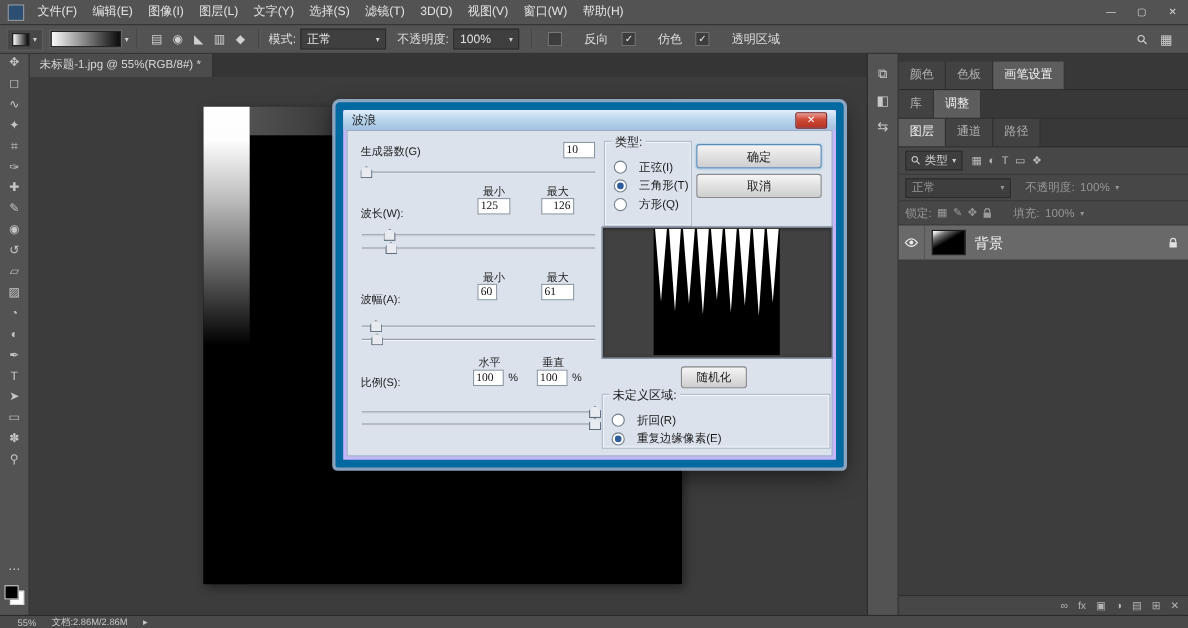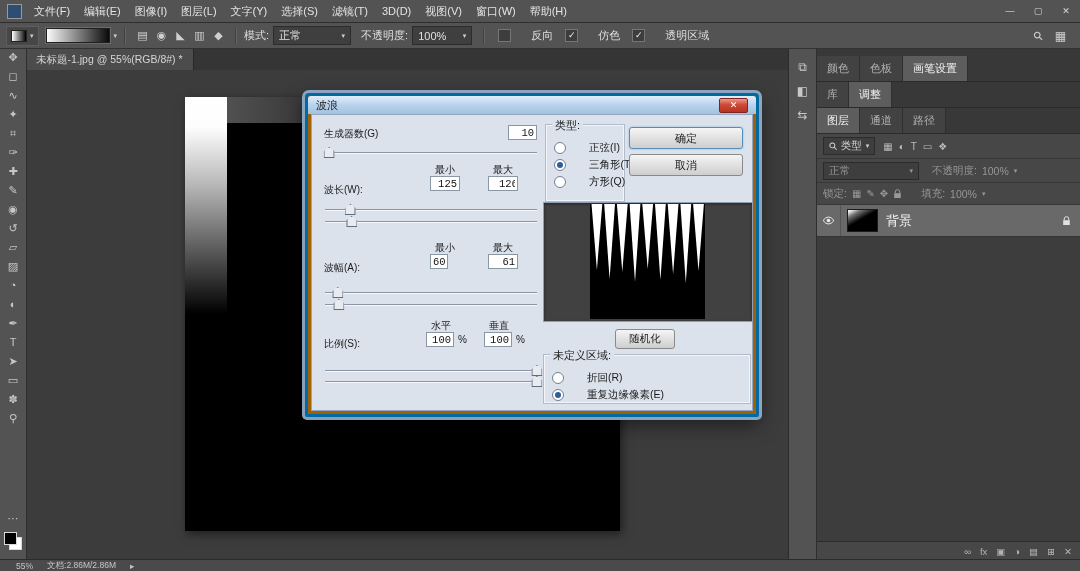--- a/index.html
+++ b/index.html
@@ -73,38 +73,38 @@
   .layer-name{margin-left:8px;font-size:13px;color:#f2f2f2}
   .layer-lock{margin-left:auto;margin-right:9px;color:#e2e2e2;display:inline-flex}
   .layers-empty{flex:1;background:#3d3d3d}
   .lp-footer{height:18px;background:#474747;border-top:1px solid #2d2d2d;display:flex;align-items:center;justify-content:flex-end;gap:9px;padding-right:8px}
   .lp-footer span{font-size:9.5px;color:#b4b4b4}
 
   
   .statusbar{position:absolute;left:0;right:0;bottom:0;height:11px;background:#4a4a4a;border-top:1px solid #2b2b2b;display:flex;align-items:center;font-size:8.5px;color:#c6c6c6;padding-left:16px;gap:14px;z-index:30}
 
   
-  .dialog{position:absolute;z-index:50;background:#a16207;border:3px solid #0369a1;border-radius:4px 4px 2px 2px;
+  .dialog{position:absolute;z-index:50;background:#c4b5fd;border:7px solid #0369a1;border-radius:4px 4px 2px 2px;
       box-shadow:0 0 0 3px rgba(150,178,208,.9),0 7px 20px rgba(0,0,0,.55)}
   .dlg-title{height:18px;display:flex;align-items:center;padding:0 8px;font-size:11px;color:#1b1b1b;
       background:linear-gradient(180deg,#e1eefb,#b9d3ec 50%,#a2c2e0);border-radius:3px 3px 0 0}
   .dlg-close{margin-left:auto;width:27px;height:13px;border:1px solid #7e2222;border-radius:2px;
       background:linear-gradient(180deg,#e89a8e,#ce4836 45%,#b83222);color:#fff;font-size:9px;line-height:12px;text-align:center}
   .dlg-body{position:absolute;left:3px;right:3px;top:18px;bottom:3px;background:#dbe2ec;border:1px solid #93a8c0}
   .dlbl{position:absolute;font-size:10px;color:#1a1a1a;white-space:nowrap}
   .dlbl.small{width:30px;text-align:center}
-  .ebox{position:absolute;height:15px;background:#fff;border:1px solid #8a97a5;font-size:10.5px;text-align:right;
-      padding:0 2px;color:#111;box-sizing:border-box;font-family:Liberation Mono, monospace}
+  .ebox{position:absolute;height:15px;background:#fff;border:1px solid #8a97a5;font-size:10.5px;
+      padding:0 2px;color:#111;box-sizing:border-box;font-family:Liberation Serif, serif}
   .slider{position:absolute;height:11px}
   .slider::before{content:"";position:absolute;left:0;right:0;top:5px;height:1px;background:#8b95a1;border-bottom:1px solid #f6f8fb}
   .sl-thumb{position:absolute;top:0;width:9px;height:9px;background:#e8ebf0;border:1px solid #5f6d7c;
       clip-path:polygon(50% 0,100% 38%,100% 100%,0 100%,0 38%);transform:translateX(-50%)}
   .gbox{position:absolute;border:1px solid #b0bcca;box-shadow:inset 0 0 0 1px #f2f5f9;padding-top:13px;box-sizing:border-box}
   .gbox>.glabel{position:absolute;top:-7px;left:6px;background:#dbe2ec;padding:0 3px;font-size:11px;color:#1a1a1a;white-space:nowrap}
-  .radio-row{display:flex;align-items:center;gap:23px;margin:3px 0 0 8px;font-size:10.5px;color:#1a1a1a;white-space:nowrap}
+  .radio-row{display:flex;align-items:center;gap:11px;margin:3px 0 0 8px;font-size:10.5px;color:#1a1a1a;white-space:nowrap}
   .radio{width:10px;height:10px;border-radius:50%;background:#fff;border:1px solid #73808e;position:relative;flex:0 0 auto}
   .radio.checked::after{content:"";position:absolute;left:2px;top:2px;width:6px;height:6px;border-radius:50%;background:#2e5d9b}
   .btn{position:absolute;height:20px;background:linear-gradient(180deg,#f5f5f5,#e3e3e3 45%,#cecece);
       border:1px solid #8a8a8a;border-radius:3px;font-size:11px;color:#1a1a1a;display:flex;align-items:center;justify-content:center}
   .btn.primary{border-color:#5a8cb8;box-shadow:0 0 2px #7fb2d9}
   .preview-box{position:absolute;left:231px;top:87px;width:208px;height:118px;background:#414141;border:1px solid #8fa0b6;box-shadow:inset 0 1px 3px rgba(0,0,0,.45)}
   .preview-box svg{position:absolute;left:46px;top:1px}
 </style>
 </head>
 <body>

